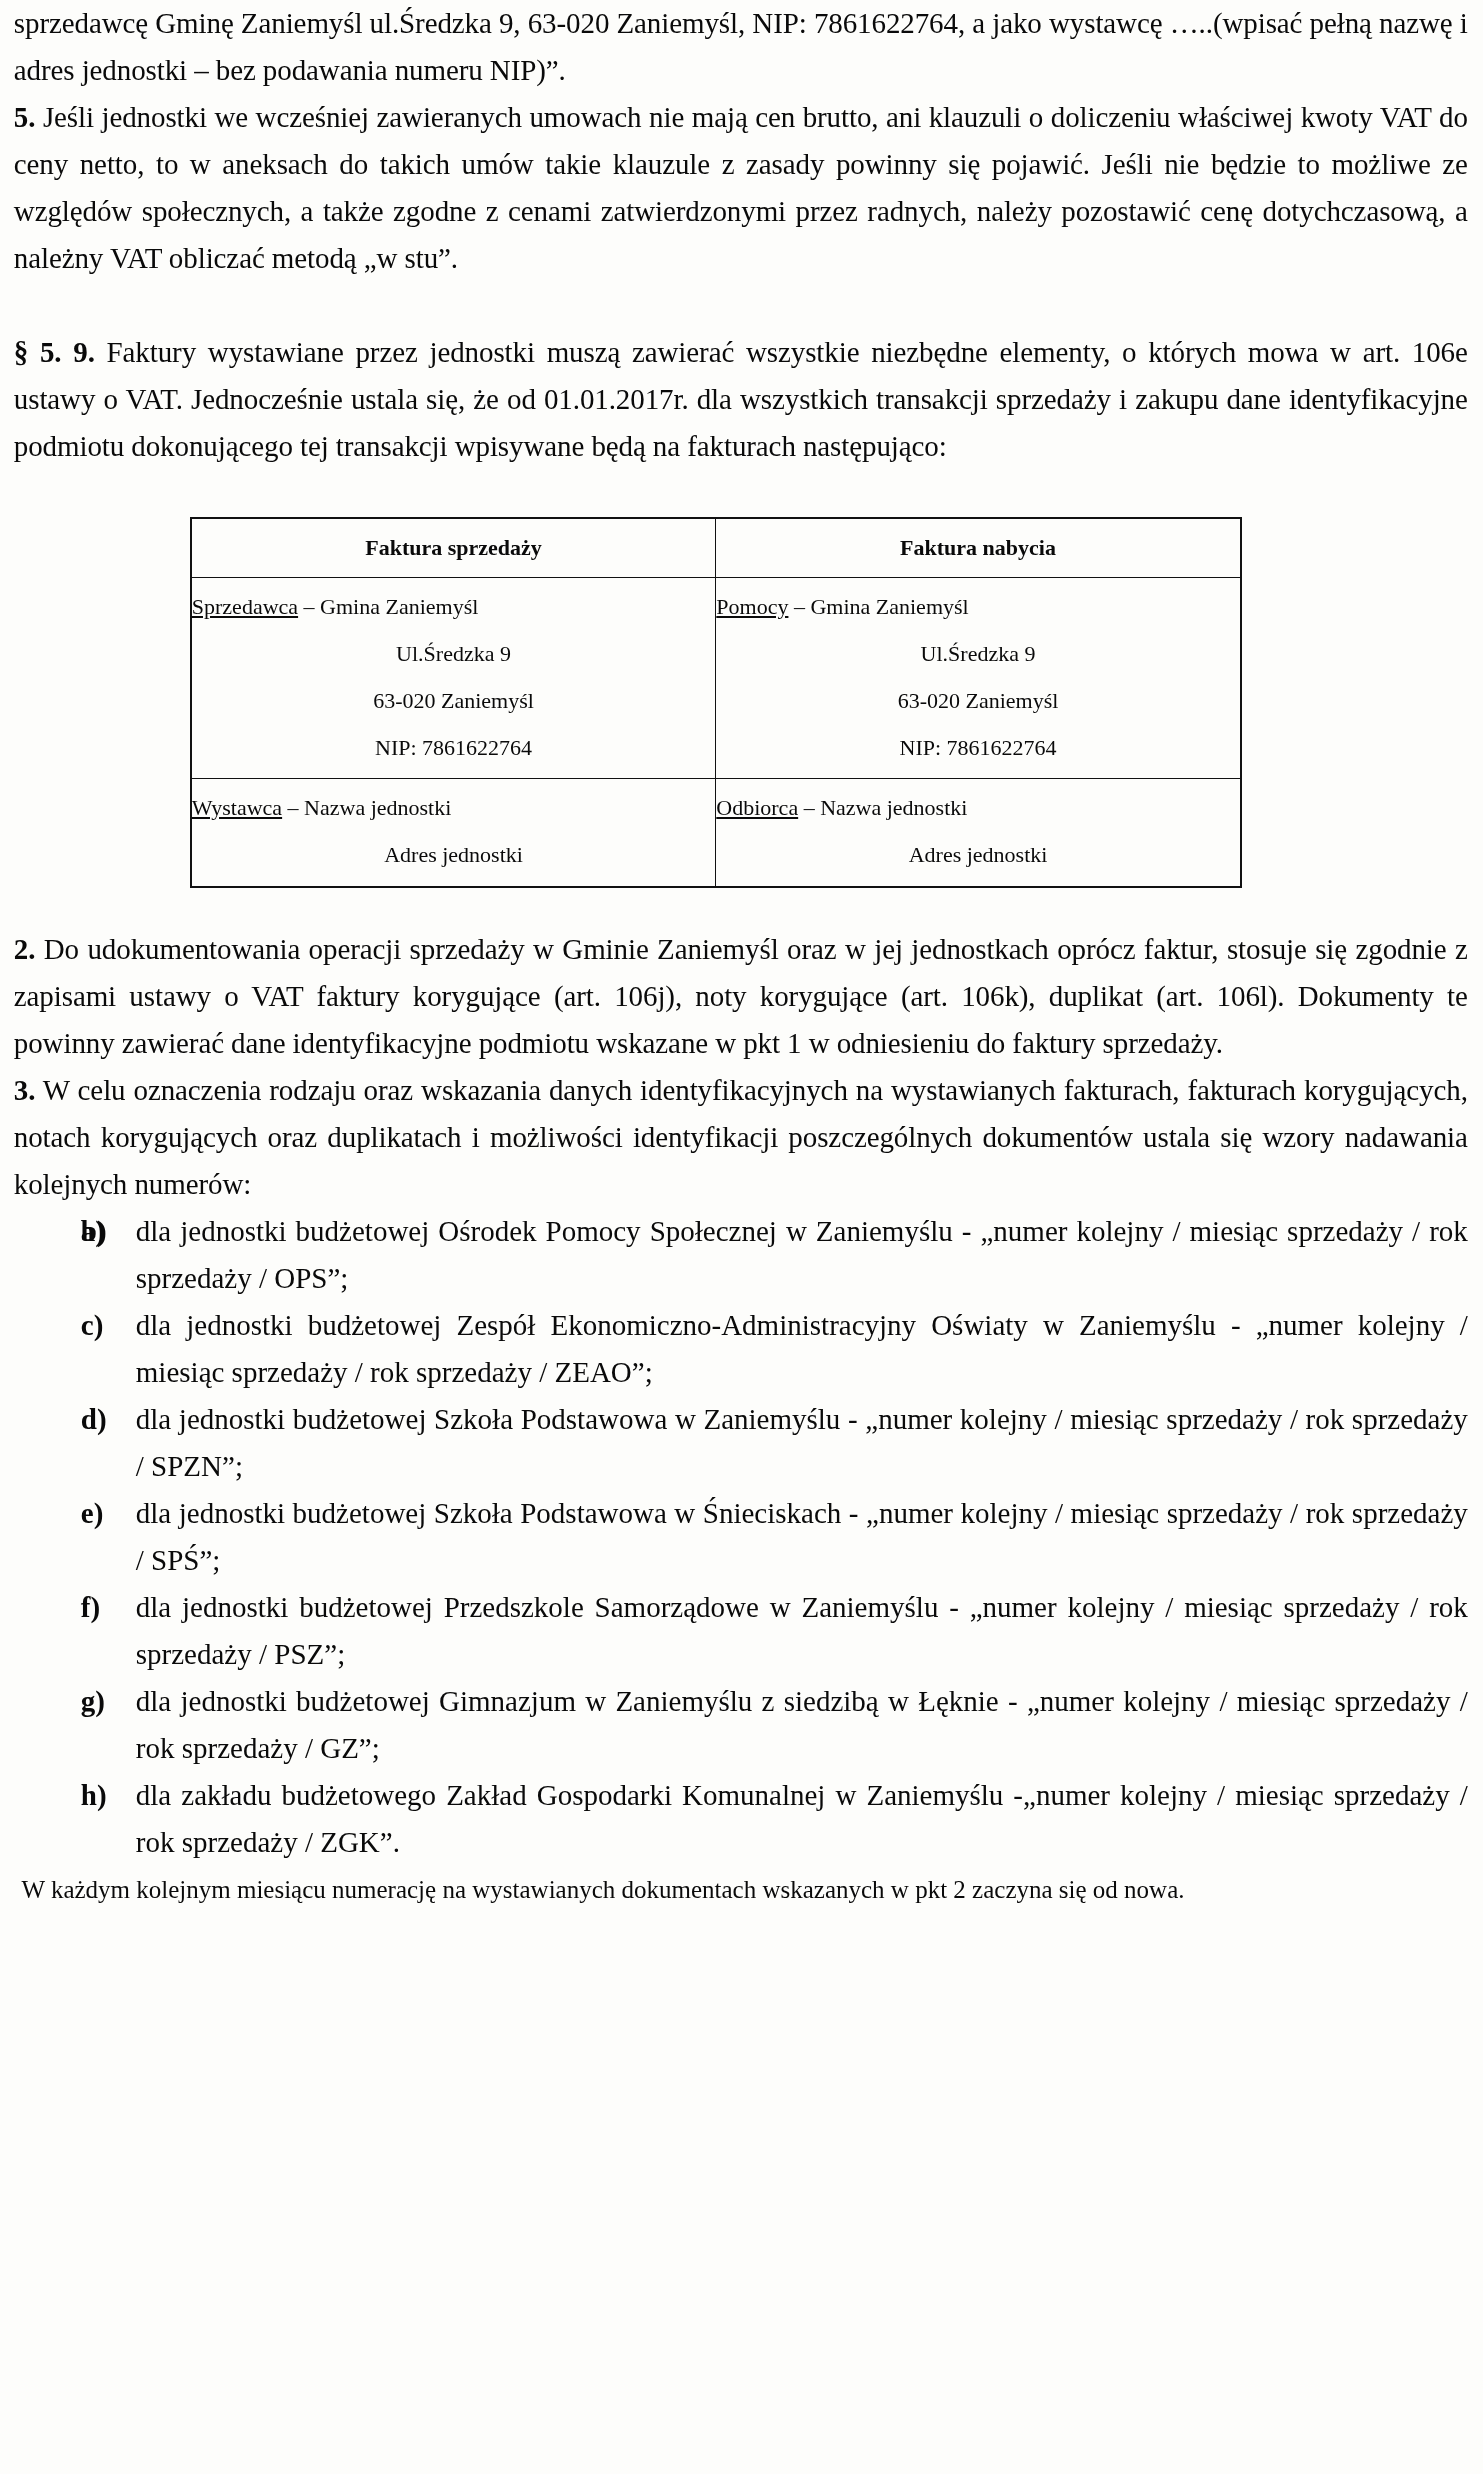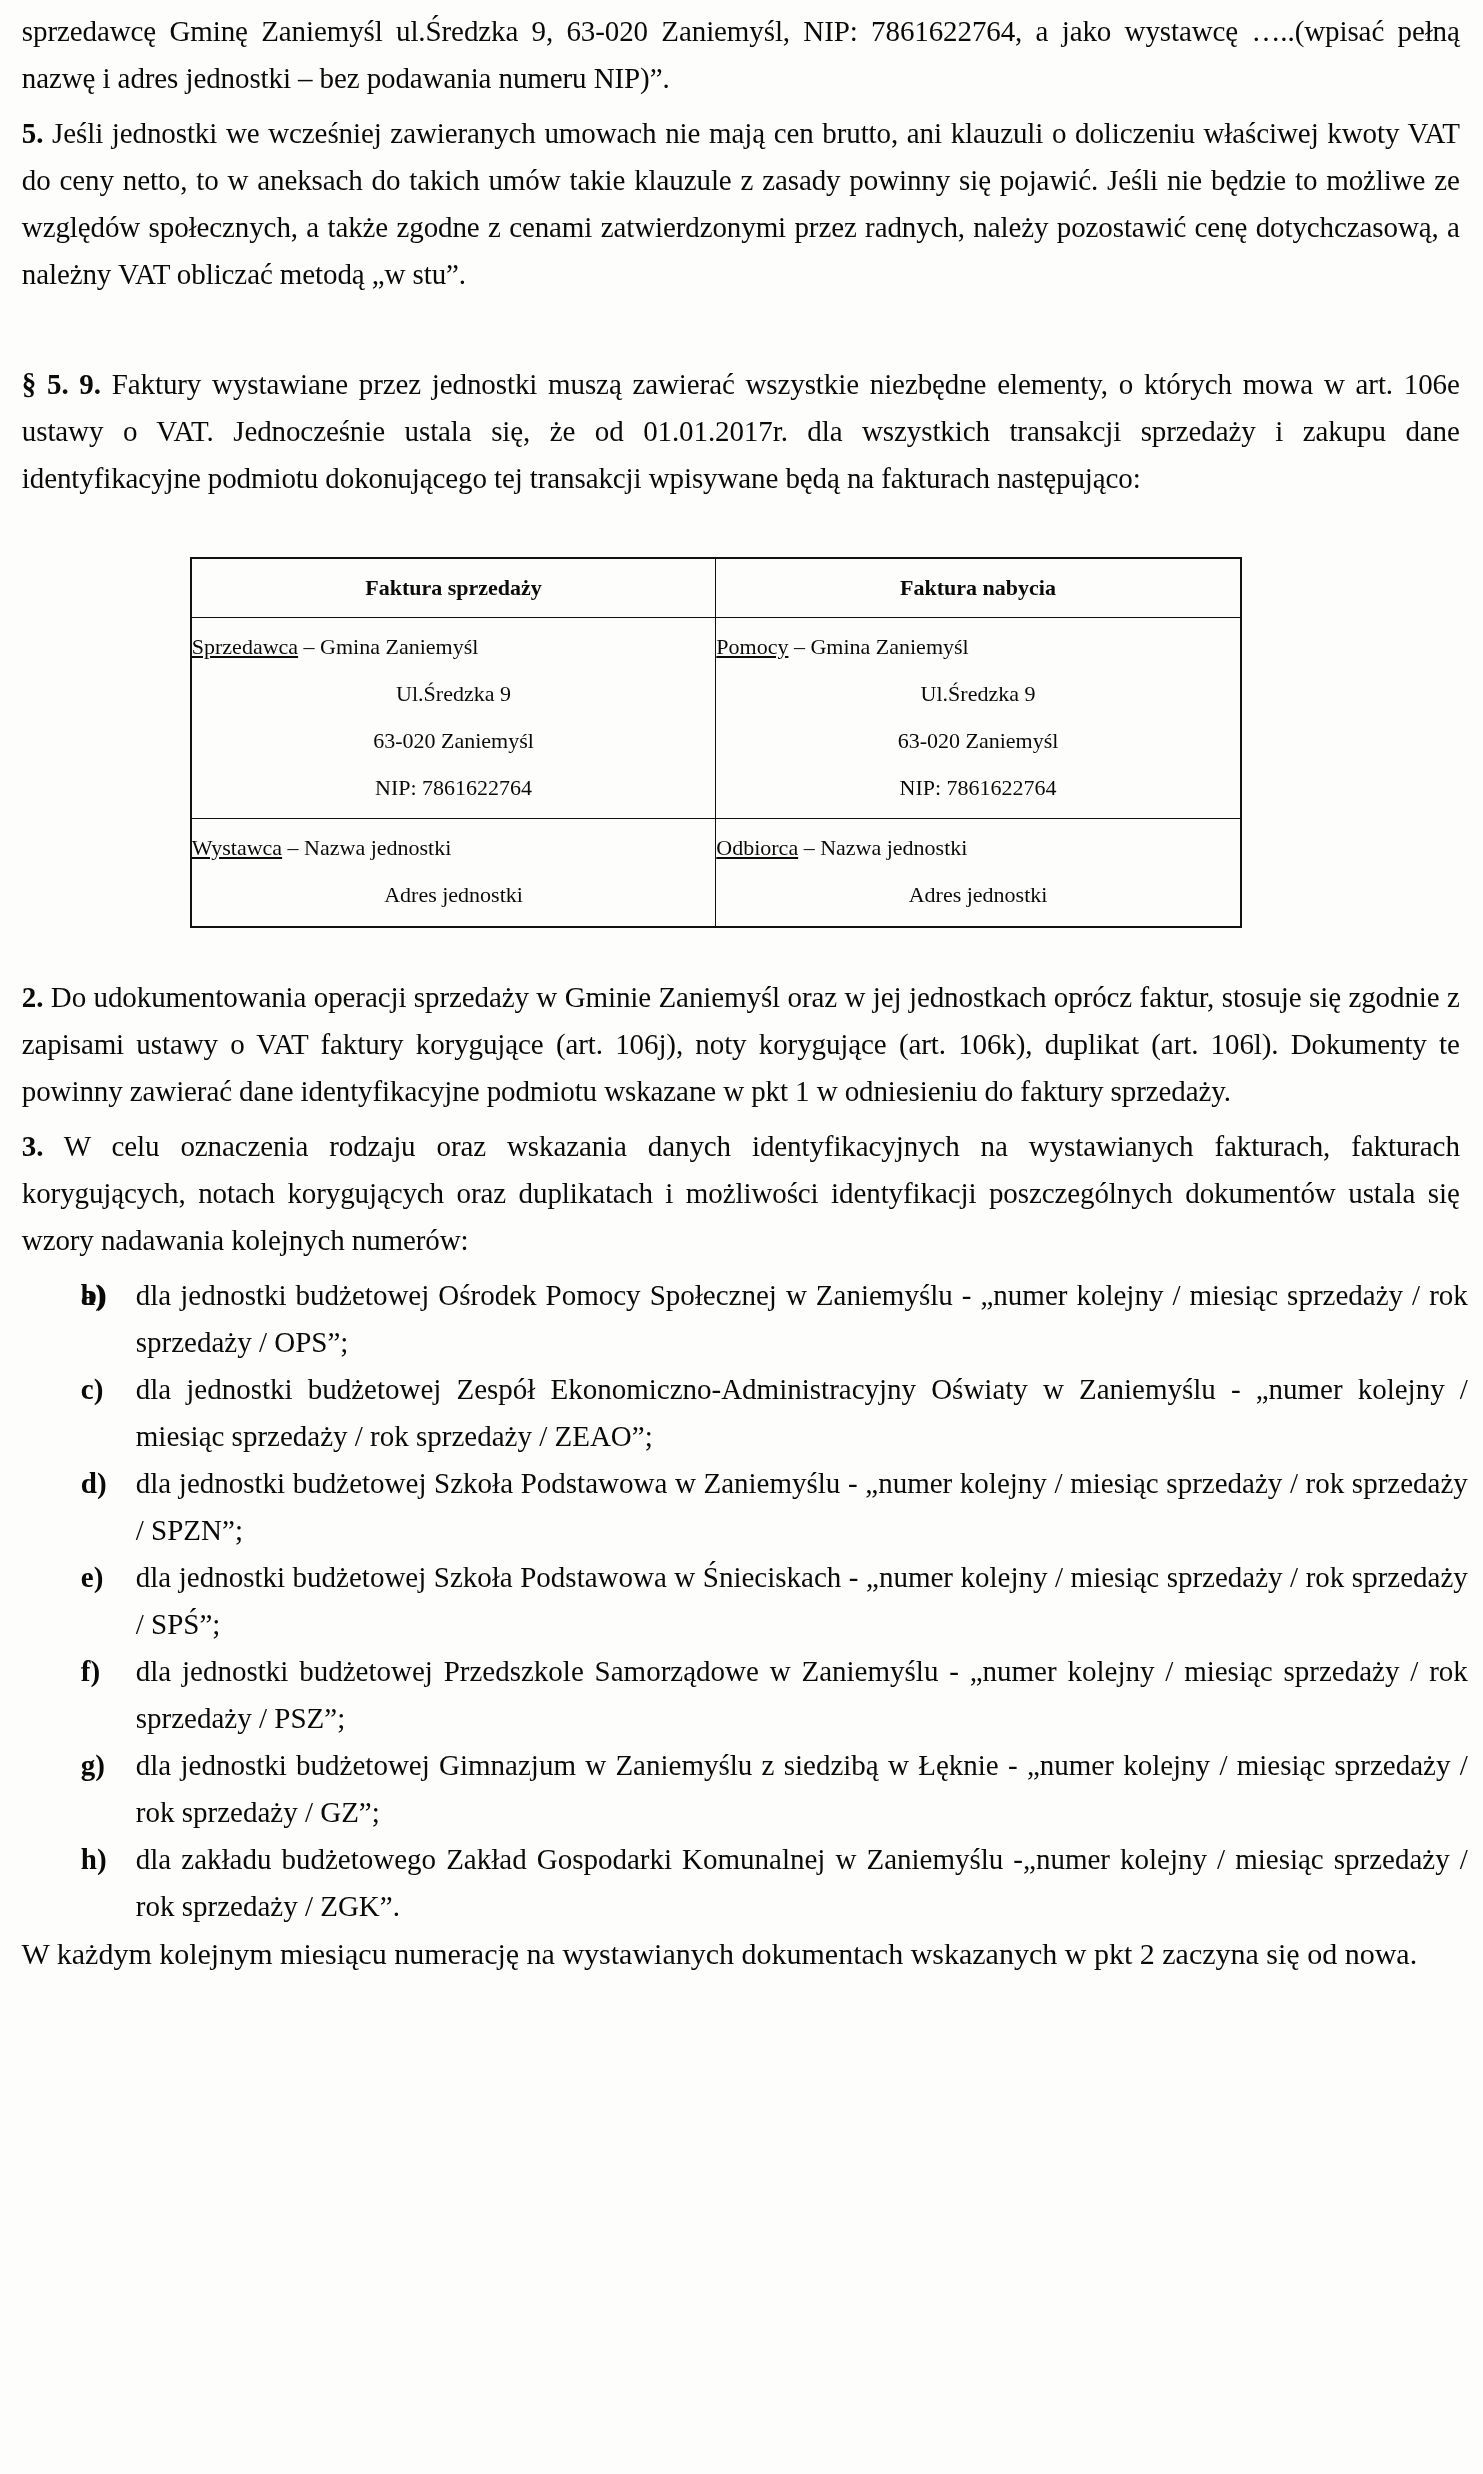--- a/index.html
+++ b/index.html
@@ -21,21 +21,21 @@
     padding: 0;
     overflow: hidden;
   }
   .content {
     position: absolute;
     left: 13.8px;
     top: 0px;
     width: 1454px;
   }
   p.para {
-    margin: 8px;
+    margin: 0;
     font-size: 29px;
     line-height: 47px;
     text-align: justify;
     text-justify: inter-word;
     letter-spacing: -0.1px;
   }
   p.para.first {
     text-indent: 0;
   }
   .b { font-weight: bold; }
@@ -94,21 +94,21 @@
   }
   ol.letters li .marker {
     position: absolute;
     left: 67px;
     top: 0;
     font-weight: bold;
     font-size: 29px;
     line-height: 47px;
   }
   .tail-para {
-    font-size: 30px;
+    font-size: 25px;
     line-height: 47px;
     text-align: justify;
     margin: 0;
     padding-left: 7.7px;
   }
 </style>
 </head>
 <body>
 
 <div class="page">

